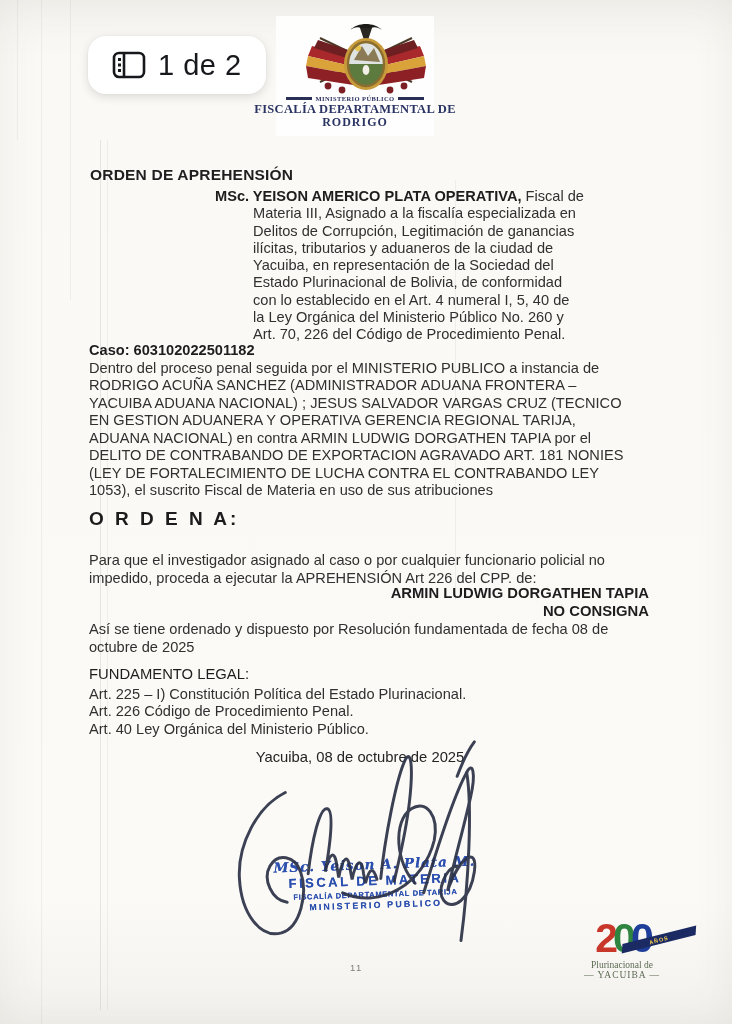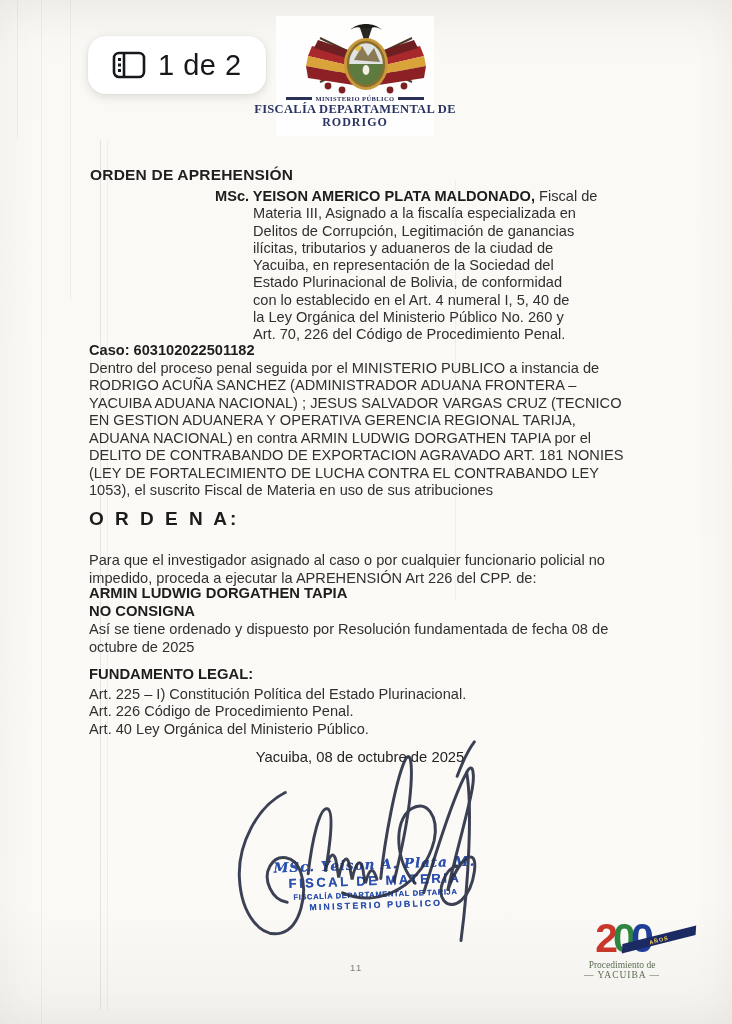--- a/index.html
+++ b/index.html
@@ -30,23 +30,23 @@
   
   .doc-title{position:absolute;left:90px;top:166px;width:560px;text-align:left;font-size:15.5px;font-weight:bold;color:#1f1f1f;letter-spacing:.2px;}
   .intro{position:absolute;left:215px;top:188px;font-size:14.6px;line-height:17.3px;}
   .intro .lead b{color:#1d1d1d;}
   .intro .rest{white-space:pre-line;padding-left:38px;}
   .case-block{position:absolute;left:89px;top:342px;width:580px;font-size:14.6px;line-height:17.5px;}
   .case-label{font-weight:bold;color:#1d1d1d;}
   .pre{white-space:pre-line;}
   .ordena{position:absolute;left:89px;top:508px;font-size:19px;font-weight:bold;color:#1c1c1c;letter-spacing:3px;}
   .order-block{position:absolute;left:89px;top:539px;width:585px;font-size:14.6px;line-height:17.6px;margin-top:13px;}
-  .subject{position:absolute;left:89px;top:585px;width:560px;text-align:left;font-weight:bold;font-size:14.8px;line-height:17.8px;color:#1d1d1d;}
+  .subject{position:absolute;left:89px;top:585px;width:560px;text-align:right;font-weight:bold;font-size:14.8px;line-height:17.8px;color:#1d1d1d;}
   .resolution{position:absolute;left:89px;top:621px;width:585px;font-size:14.6px;line-height:17.6px;}
-  .legal-heading{position:absolute;left:89px;top:666px;font-size:14.8px;font-weight:bold;color:#1d1d1d;}
+  .legal-heading{position:absolute;left:89px;top:666px;font-size:14.8px;font-weight:normal;color:#1d1d1d;}
   .legal-items{position:absolute;left:89px;top:686px;font-size:14.6px;line-height:17.3px;}
   .dateline{position:absolute;left:150px;top:749px;width:420px;text-align:center;font-size:14.8px;color:#242424;}
   
   .signature{position:absolute;left:222px;top:740px;width:265px;height:212px;z-index:5;}
   .stamp{
     position:absolute;left:266px;top:856px;width:218px;text-align:center;z-index:4;
     color:#2b4fae;transform:rotate(-2deg);text-shadow:0 0 .6px rgba(43,79,174,.8);
   }
   .stamp-signer{font-family:"DejaVu Serif",serif;font-style:italic;font-weight:bold;font-size:13.5px;letter-spacing:1px;}
   .stamp-role{font-size:13px;font-weight:bold;letter-spacing:2.5px;margin-top:1px;}
@@ -133,21 +133,21 @@
     <span class="ministry-rule"></span>
     <span class="ministry-text">MINISTERIO PÚBLICO</span>
     <span class="ministry-rule"></span>
   </div>
   <div class="office1">FISCALÍA DEPARTAMENTAL DE</div>
   <div class="office2">RODRIGO</div>
 
   <div class="doc-title">ORDEN DE APREHENSIÓN</div>
 
   <div class="intro">
-    <div class="lead"><b>MSc. YEISON AMERICO PLATA MALDONADO,</b><span> Fiscal de</span></div>
+    <div class="lead"><b>MSc. YEISON AMERICO PLATA OPERATIVA,</b><span> Fiscal de</span></div>
     <div class="rest">Materia III, Asignado a la fiscalía especializada en
 Delitos de Corrupción, Legitimación de ganancias
 ilícitas, tributarios y aduaneros de la ciudad de
 Yacuiba, en representación de la Sociedad del
 Estado Plurinacional de Bolivia, de conformidad
 con lo establecido en el Art. 4 numeral I, 5, 40 de
 la Ley Orgánica del Ministerio Público No. 260 y
 Art. 70, 226 del Código de Procedimiento Penal.</div>
   </div>
 
@@ -206,17 +206,17 @@
 
   <div class="pagenum">11</div>
 
   <div class="bicent">
     <div class="bicent-digits">
       <span class="d1">2</span><span class="d2">0</span><span class="d3">0</span>
       <div class="ribbon">
           <span>AÑOS</span>
         </div>
     </div>
-    <div class="bicent-cap1">Procedimiento de</div>
+    <div class="bicent-cap1">Plurinacional de</div>
     <div class="bicent-cap2">— YACUIBA —</div>
   </div>
 
 </div>
 
 </body></html>

